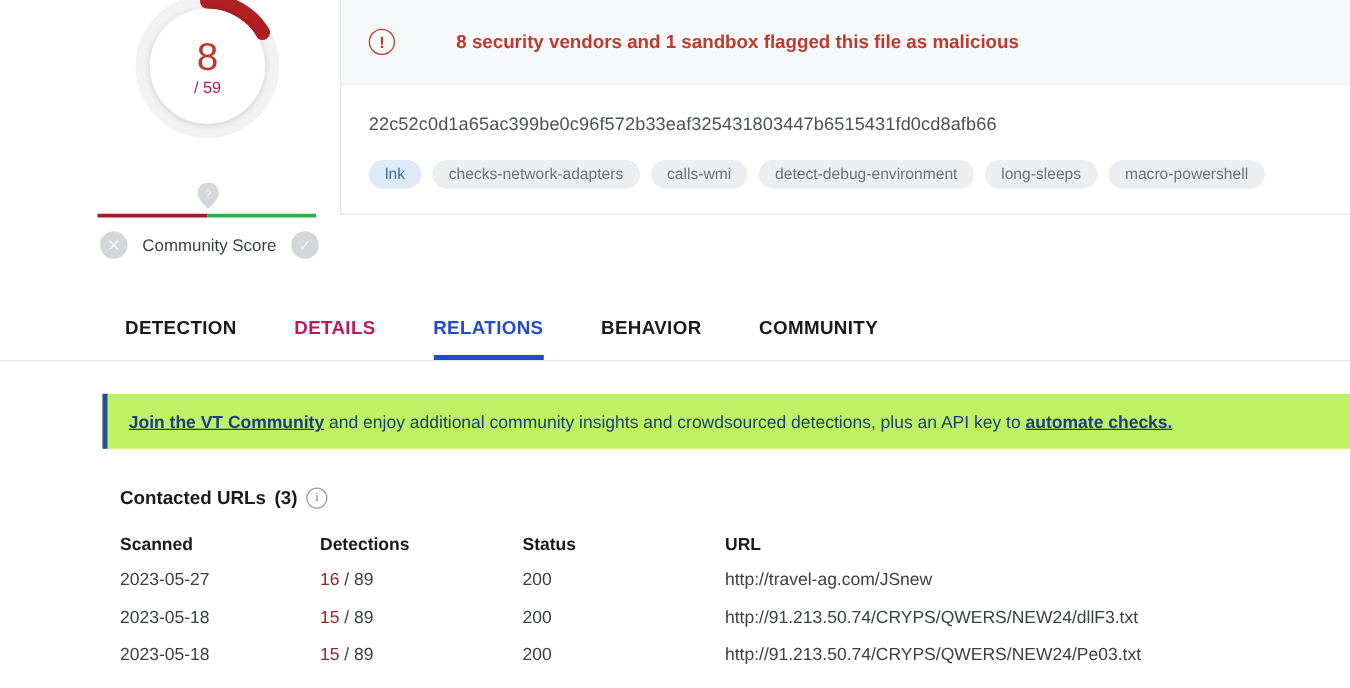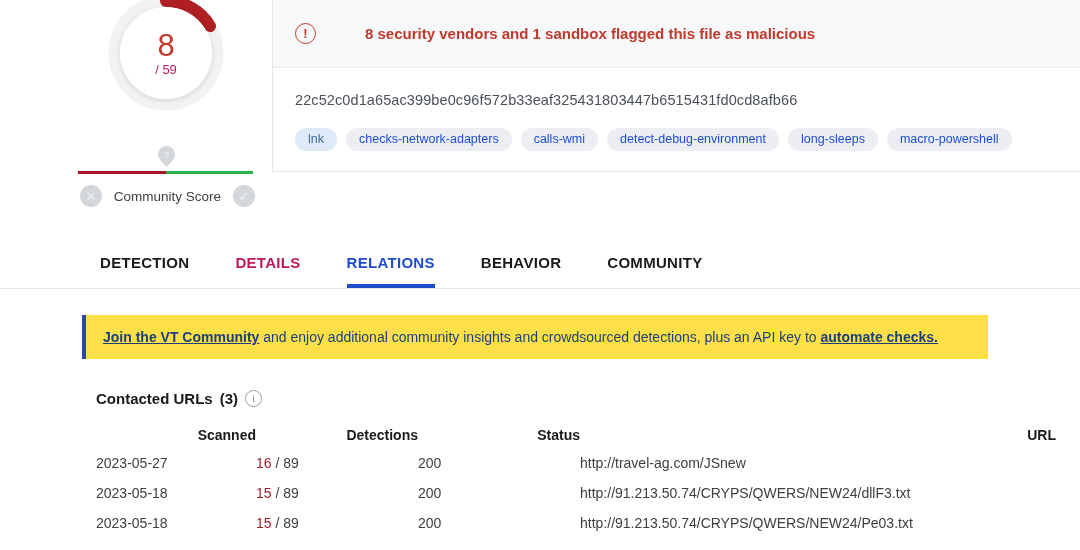--- a/index.html
+++ b/index.html
@@ -165,21 +165,21 @@
     letter-spacing: 0.1px;
   }
   #tag-row {
     display: flex;
     gap: 9px;
     padding: 20px 0 0 22px;
     white-space: nowrap;
   }
   .tag {
     background: #eceef2;
-    color: #1d4ed8;
+    color: #737373;
     border-radius: 12px;
     font-size: 12.5px;
     padding: 4px 13px;
     line-height: 15px;
     flex: none;
   }
   .tag.accent {
     background: #dfeaf8;
     color: #3a6ea8;
   }
@@ -224,23 +224,23 @@
     bottom: 0;
     height: 4px;
     background: #1f4bcc;
   }
 
   
   #vt-banner {
     position: absolute;
     left: 82px;
     top: 315px;
-    width: 906px;
+    width: 998px;
     height: 44px;
-    background: #fde047;
+    background: #bef264;
     border-left: 4px solid #2a4b9b;
     box-sizing: border-box;
     display: flex;
     align-items: center;
     padding-left: 17px;
   }
   #vt-banner-text {
     font-size: 14px;
     color: #1c3f7c;
     white-space: nowrap;
@@ -284,21 +284,21 @@
   }
 
   #urls-table {
     position: absolute;
     left: 96px;
     top: 427px;
     width: 960px;
     border-collapse: collapse;
   }
   #urls-table th {
-    text-align: right;
+    text-align: left;
     font-size: 14px;
     font-weight: 700;
     color: #1a1a1a;
     padding: 0 0 12px 0;
   }
   #urls-table td {
     font-size: 14px;
     color: #3c4043;
     padding: 0 0 14px 0;
     white-space: nowrap;

